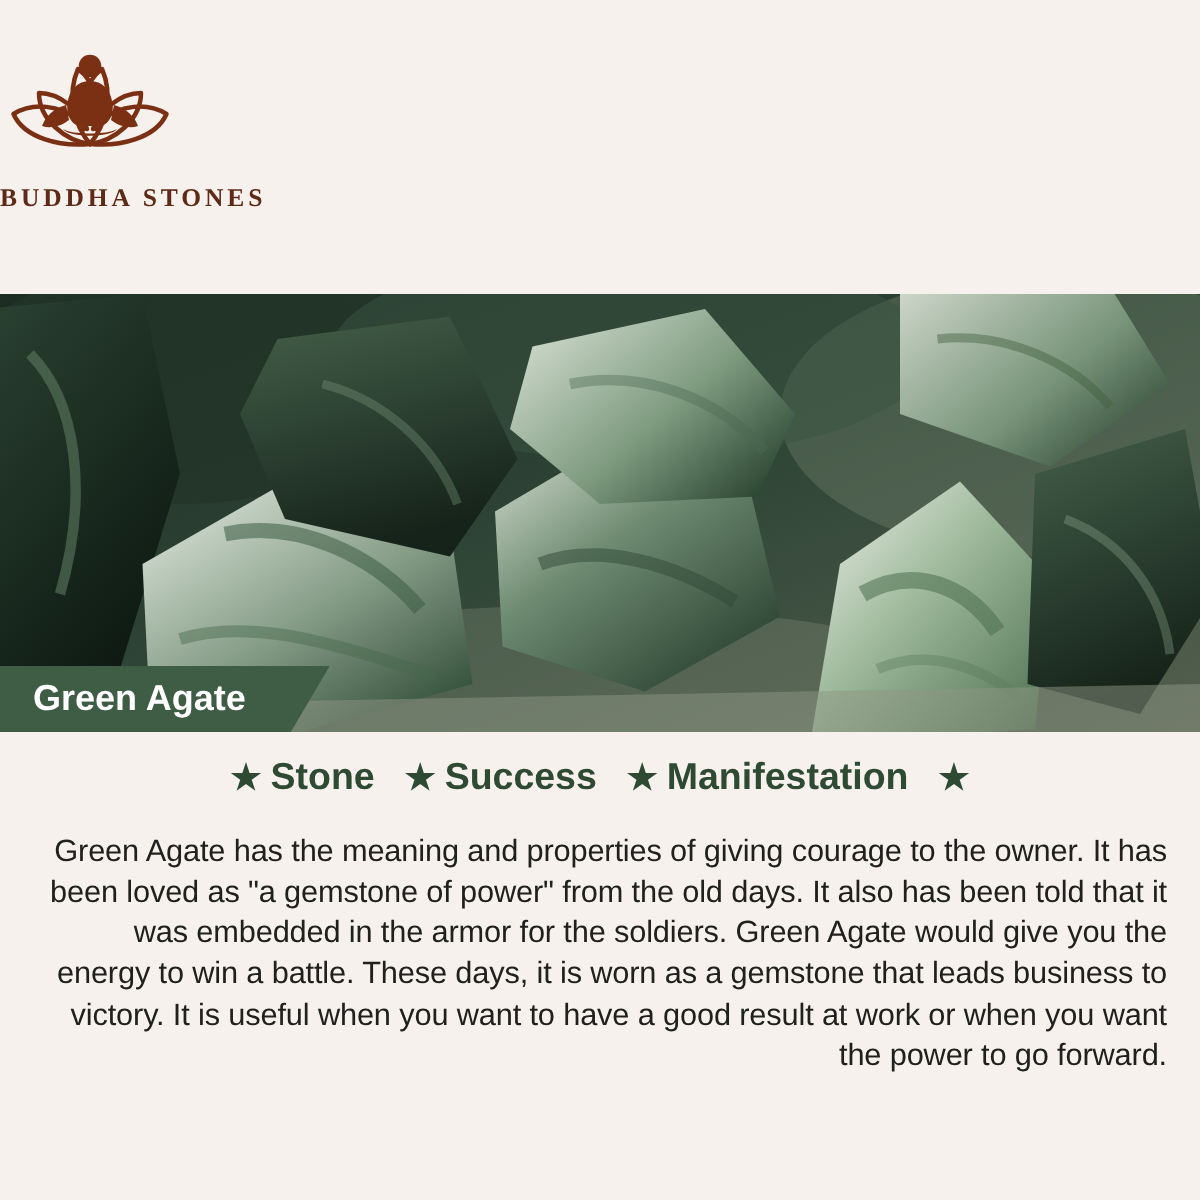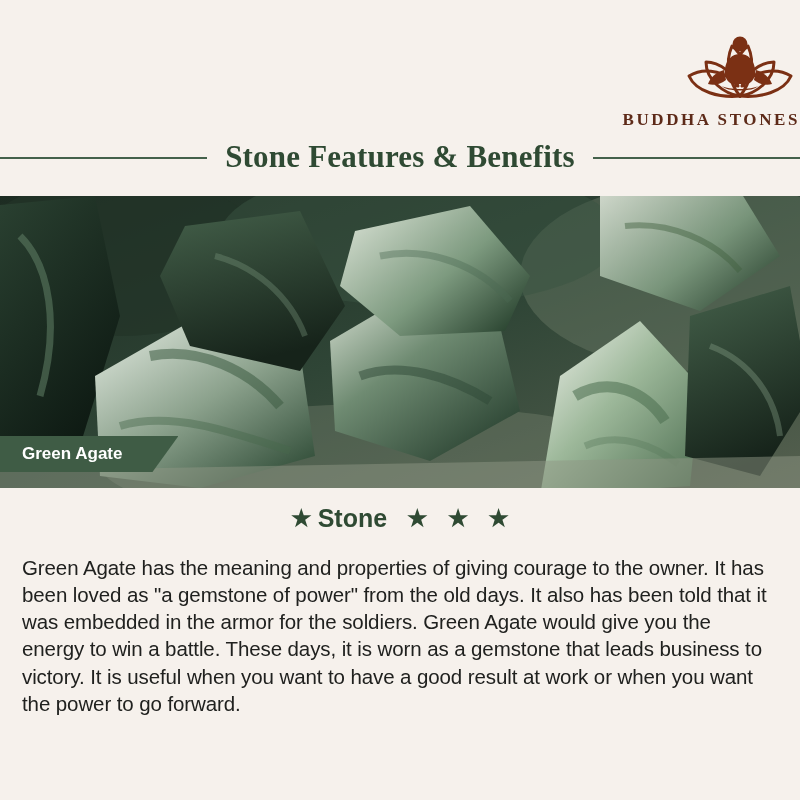--- a/index.html
+++ b/index.html
@@ -64,22 +64,22 @@
     height: 196px;
     background: #f6f1ec;
     text-align: center;
     padding-top: 18px;
     box-sizing: border-box;
   }
 
   .logo-wrap {
     display: flex;
     flex-direction: column;
-    align-items: flex-end;
-    gap: 4px;
+    align-items: flex-start;
+    gap: 16px;
   }
 
   .logo-mark {
     width: 120px;
     height: 92px;
     display: block;
   }
 
   .brand-name {
     font-size: 17px;
@@ -124,25 +124,25 @@
   }
   .photo svg {
     display: block;
     width: 100%;
     height: 100%;
   }
 
   .stone-label {
     position: absolute;
     left: 0;
-    bottom: 16px;
+    bottom: 0;
     z-index: 4;
     background: #3f5c45;
     color: #ffffff;
-    font-size: 17px;
+    font-size: 24px;
     font-weight: bold;
     padding: 8px 56px 8px 22px;
     font-family: "Liberation Sans", sans-serif;
     clip-path: polygon(0 0, 100% 0, calc(100% - 26px) 100%, 0 100%);
   }
 
   
   .content {
     position: relative;
     z-index: 3;
@@ -172,21 +172,21 @@
     font-size: 23px;
     color: #2f4a33;
     line-height: 1;
   }
 
   .description {
     font-size: 20.5px;
     line-height: 1.33;
     color: #20211f;
     font-family: "Liberation Sans", sans-serif;
-    text-align: left;
+    text-align: right;
     letter-spacing: -0.1px;
   }
 </style>
 </head>
 <body>
 
 <div class="poster">
 
   <div class="corner corner-tl"></div>
   <div class="corner corner-tr"></div>
@@ -211,24 +211,20 @@
           <circle cx="60" cy="26" r="7.5"></circle>
           <path d="M60 36 C52 36 46 42 45 51 C44 58 47 64 52 66 L68 66 C73 64 76 58 75 51 C74 42 68 36 60 36 Z"></path>
           <path d="M44 52 C36 54 30 60 28 66 C34 68 41 66 46 62 Z"></path>
           <path d="M76 52 C84 54 90 60 92 66 C86 68 79 66 74 62 Z"></path>
           <path d="M42 68 C48 72 72 72 78 68 C74 74 46 74 42 68 Z"></path>
         </g>
       </svg>
       <div class="brand-name">BUDDHA STONES</div>
     </div>
 
-    <div class="title-bar">
-      <div class="rule"></div>
-      <span class="title-text">Stone Features &amp; Benefits</span>
-    </div>
   </div>
 
   <div class="photo">
     <svg viewBox="0 0 800 292" preserveAspectRatio="xMidYMid slice">
       <defs>
         <linearGradient id="bg" x1="0" y1="0" x2="1" y2="1">
           <stop offset="0%" stop-color="#1d2c22"></stop>
           <stop offset="50%" stop-color="#2f4536"></stop>
           <stop offset="100%" stop-color="#55604f"></stop>
         </linearGradient>
@@ -302,23 +298,25 @@
   </div>
 
   <div class="content">
     <div class="keywords">
       <div class="keyword">
         <span class="star">★</span>
         <span>Stone</span>
       </div>
       <div class="keyword">
         <span class="star">★</span>
+        <span>Success</span>
       </div>
       <div class="keyword">
         <span class="star">★</span>
+        <span>Manifestation</span>
       </div>
       <div class="keyword">
         <span class="star">★</span>
       </div>
     </div>
 
     <p class="description">Green Agate has the meaning and properties of giving courage to the owner. It has been loved as "a gemstone of power" from the old days. It also has been told that it was embedded in the armor for the soldiers. Green Agate would give you the energy to win a battle. These days, it is worn as a gemstone that leads business to victory. It is useful when you want to have a good result at work or when you want the power to go forward.</p>
   </div>
 
 </div>

